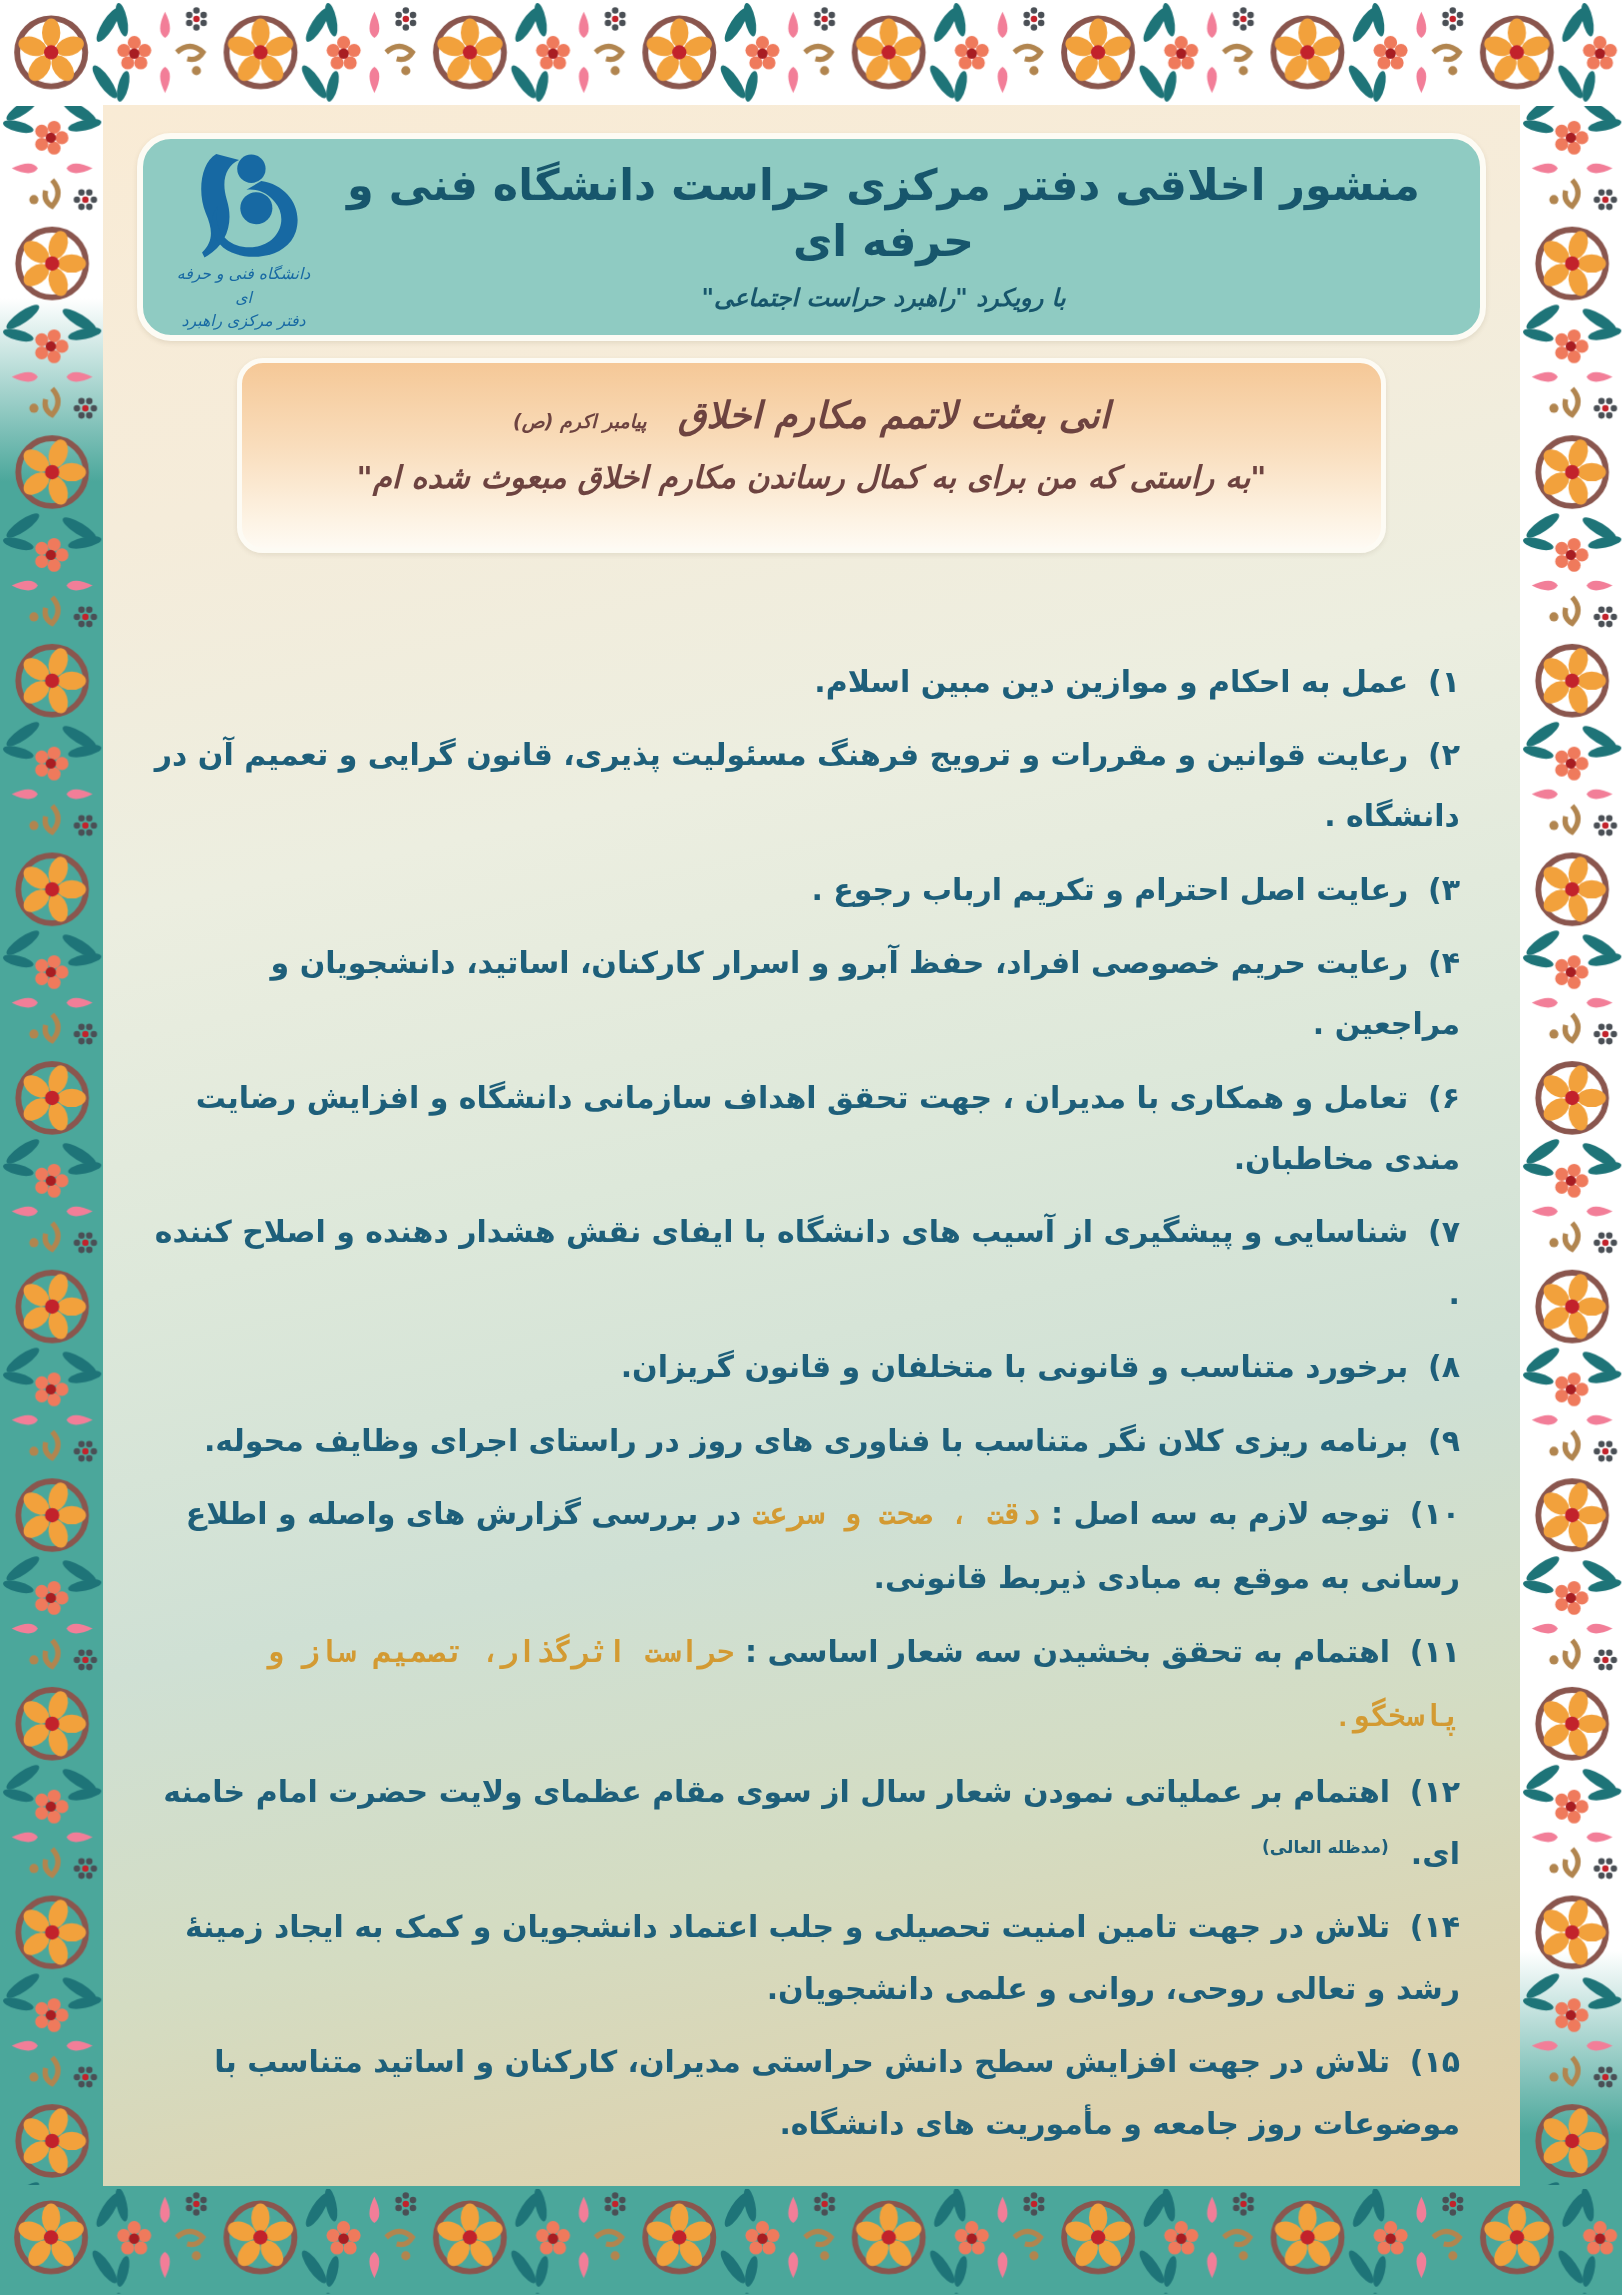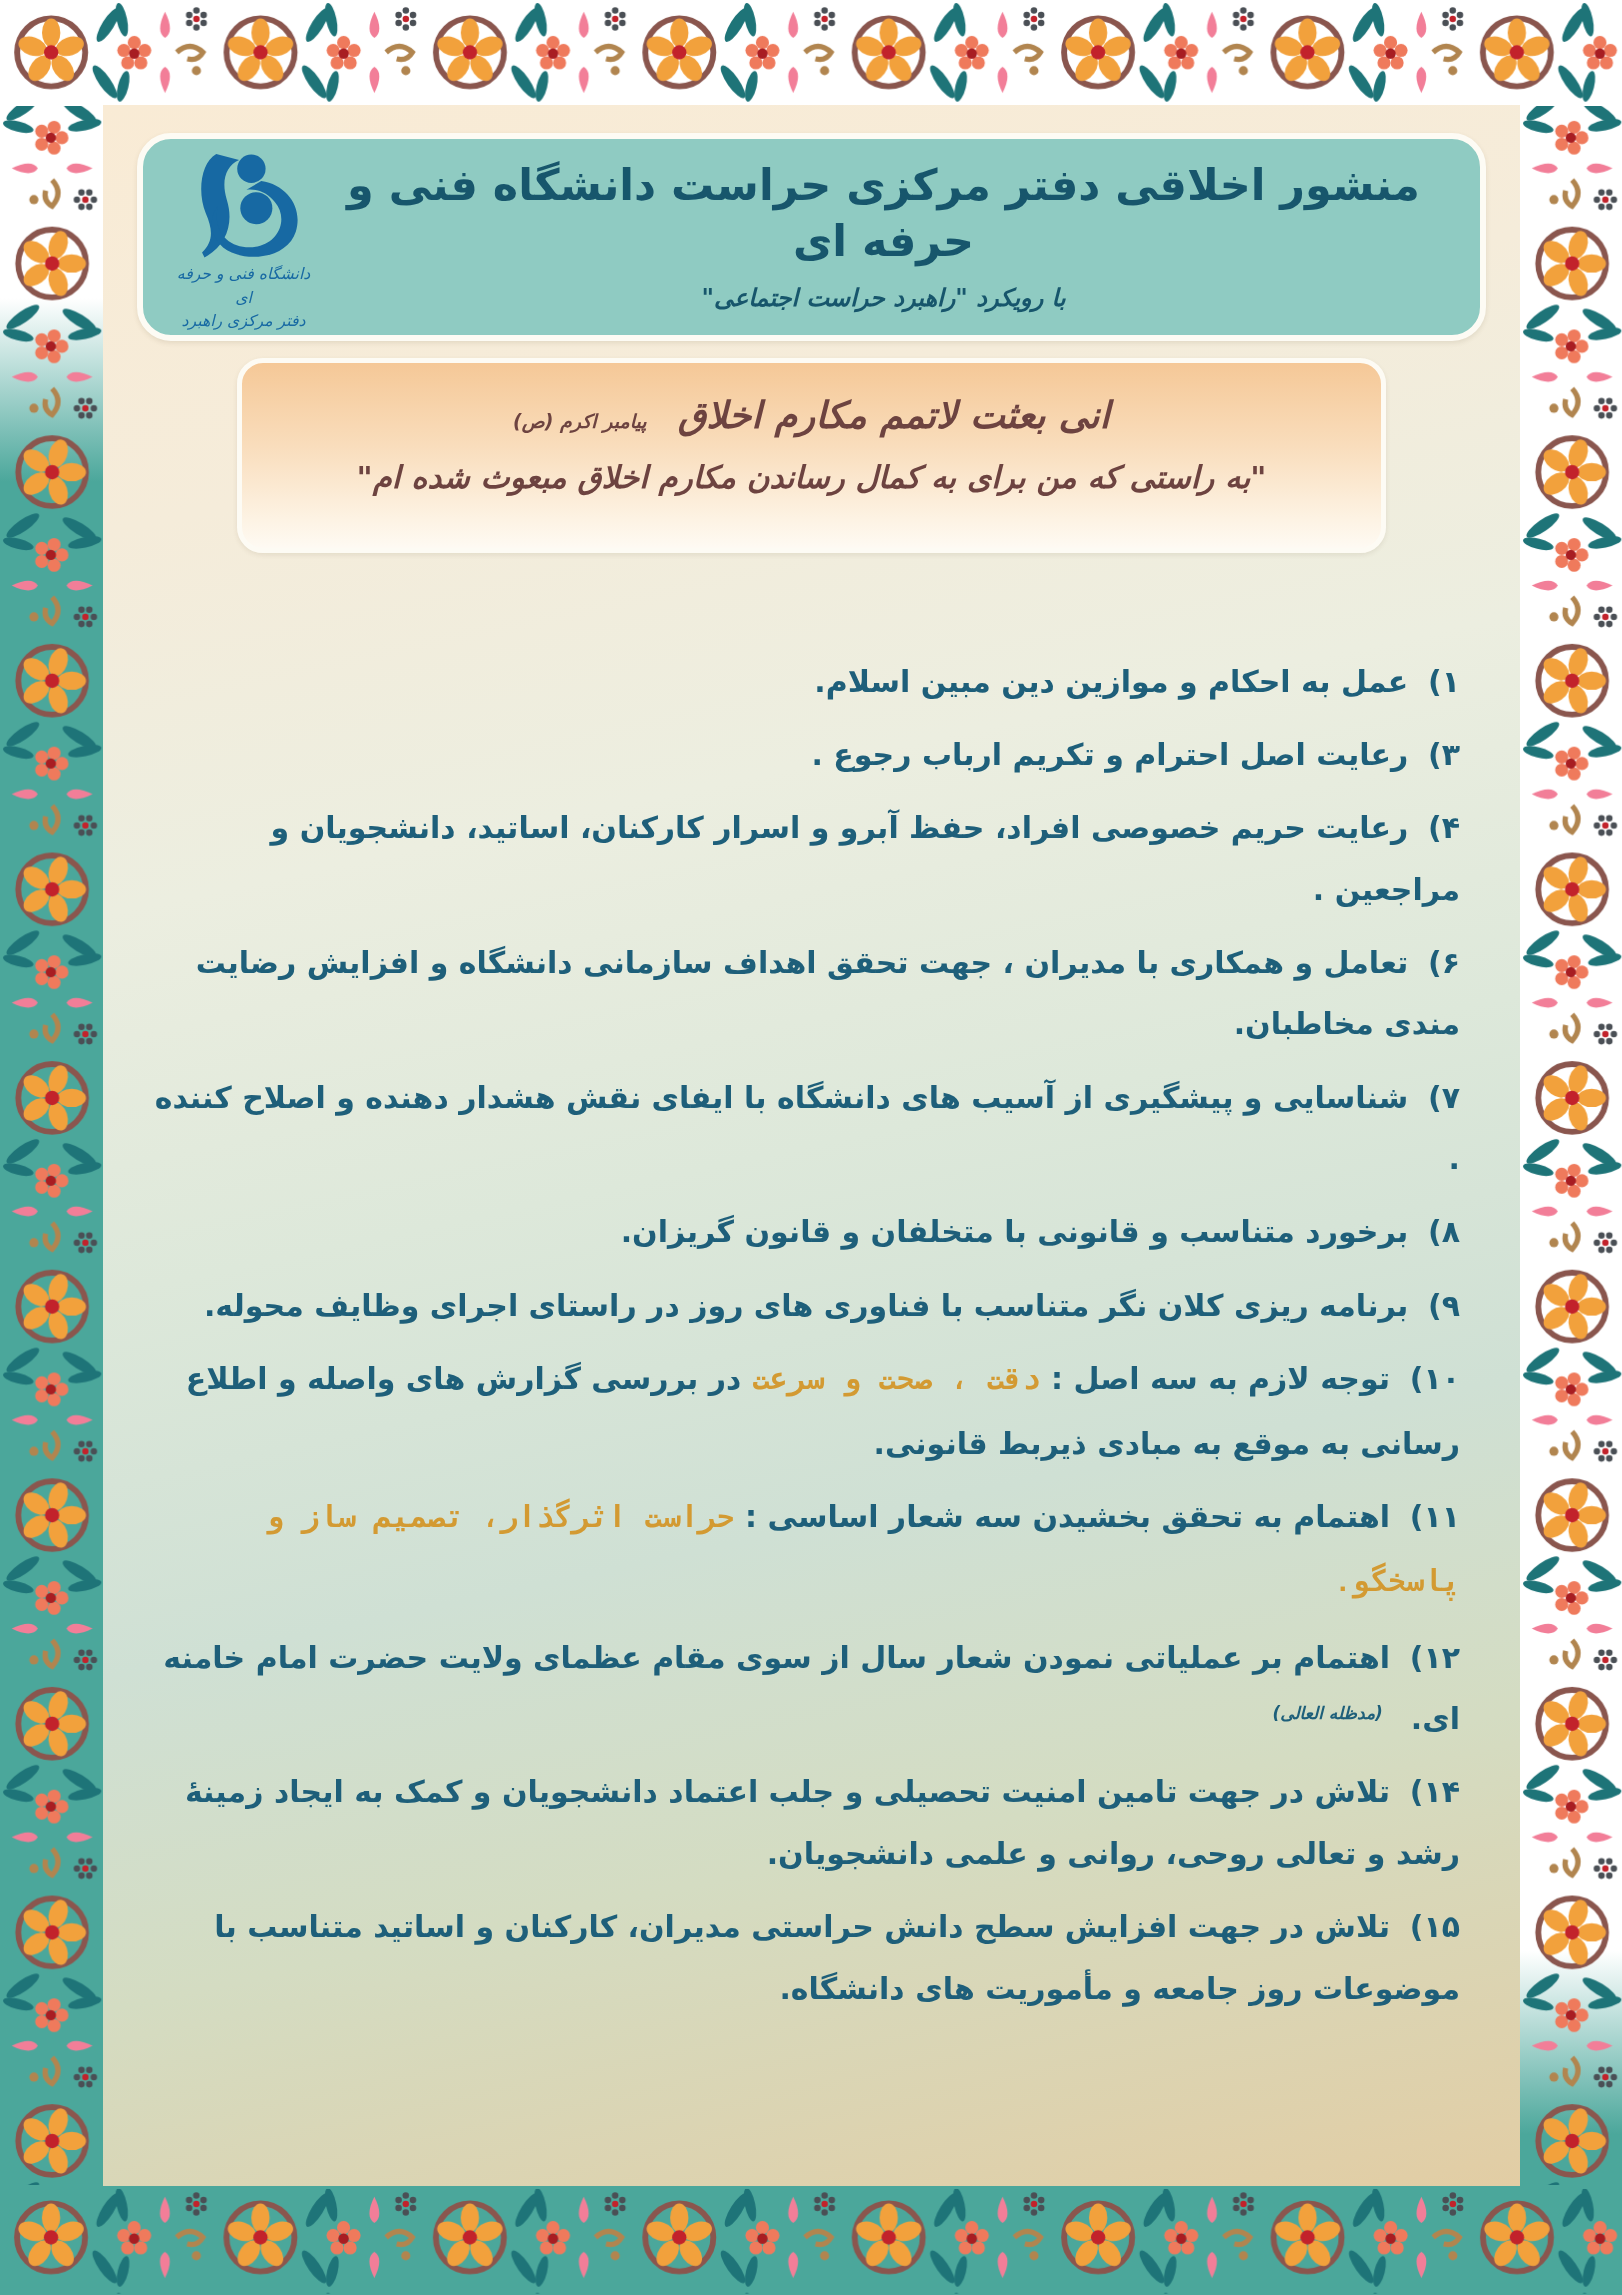--- a/index.html
+++ b/index.html
@@ -50,21 +50,21 @@
   .quote-attrib{font-size:19px;font-weight:bold;font-style:italic;margin-right:18.3px;}
   .quote-line2{margin-top:22px;font-size:31px;font-weight:bold;font-style:italic;}
   
   .list{
     margin:98px 60px 0 46px;direction:rtl;text-align:right;
     color:#1e5f7a;font-size:30px;font-weight:bold;
   }
   .item{margin-bottom:11.8px;line-height:2.05;}
   .num{margin-left:9.2px;}
   .hl{color:#d39a32;font-family:Liberation Mono, monospace;}
-  .small-note{font-size:17px;position:relative;top:-10.5px;margin-right:22px;font-style:italic;}
+  .small-note{font-size:17px;position:relative;top:-10.5px;margin-right:16px;}
 </style>
 </head>
 <body>
 
 <svg width="0" height="0" style="position:absolute" aria-hidden="true">
   <defs>
     <g id="floral-unit">
 
       <circle cx="78" cy="80" r="52" fill="none" stroke="#8a564e" stroke-width="9"></circle>
       <g fill="#f2a13c">
@@ -160,20 +160,21 @@
     <div class="quote">
       <div class="quote-line1">
         <span>انی بعثت لاتمم مکارم اخلاق</span>
         <span class="quote-attrib">پیامبر اکرم (ص)</span>
       </div>
       <div class="quote-line2">"به راستی که من برای به کمال رساندن مکارم اخلاق مبعوث شده ام"</div>
     </div>
 
     <div class="list">
         <div class="item"><span class="num">۱)&nbsp;</span><span>عمل به احکام و موازین دین مبین اسلام.</span></div>
+        <div class="item"><span class="num">۲)&nbsp;</span><span>رعایت قوانین و مقررات و ترویج فرهنگ مسئولیت پذیری، قانون گرایی و تعمیم آن در دانشگاه .</span></div>
         <div class="item"><span class="num">۳)&nbsp;</span><span>رعایت اصل احترام و تکریم ارباب رجوع .</span></div>
         <div class="item"><span class="num">۴)&nbsp;</span><span>رعایت حریم خصوصی افراد، حفظ آبرو و اسرار کارکنان، اساتید، دانشجویان و مراجعین .</span></div>
         <div class="item"><span class="num">۶)&nbsp;</span><span>تعامل و همکاری با مدیران ، جهت تحقق اهداف سازمانی دانشگاه و افزایش رضایت مندی مخاطبان.</span></div>
         <div class="item"><span class="num">۷)&nbsp;</span><span>شناسایی و پیشگیری از آسیب های دانشگاه با ایفای نقش هشدار دهنده و اصلاح کننده .</span></div>
         <div class="item"><span class="num">۸)&nbsp;</span><span>برخورد متناسب و قانونی با متخلفان و قانون گریزان.</span></div>
         <div class="item"><span class="num">۹)&nbsp;</span><span>برنامه ریزی کلان نگر متناسب با فناوری های روز در راستای اجرای وظایف محوله.</span></div>
         <div class="item"><span class="num">۱۰)&nbsp;</span><span>توجه لازم به سه اصل : </span><span class="hl">دقت ، صحت و سرعت</span><span> در بررسی گزارش های واصله و اطلاع رسانی به موقع به مبادی ذیربط قانونی.</span></div>
         <div class="item"><span class="num">۱۱)&nbsp;</span><span>اهتمام به تحقق بخشیدن سه شعار اساسی : </span><span class="hl">حراست اثرگذار، تصمیم ساز و پاسخگو.</span></div>
         <div class="item"><span class="num">۱۲)&nbsp;</span><span>اهتمام بر عملیاتی نمودن شعار سال از سوی مقام عظمای ولایت حضرت امام خامنه ای.</span><span class="small-note">&nbsp;(مدظله العالی)</span></div>
         <div class="item"><span class="num">۱۴)&nbsp;</span><span>تلاش در جهت تامین امنیت تحصیلی و جلب اعتماد دانشجویان و کمک به ایجاد زمینهٔ رشد و تعالی روحی، روانی و علمی دانشجویان.</span></div>

